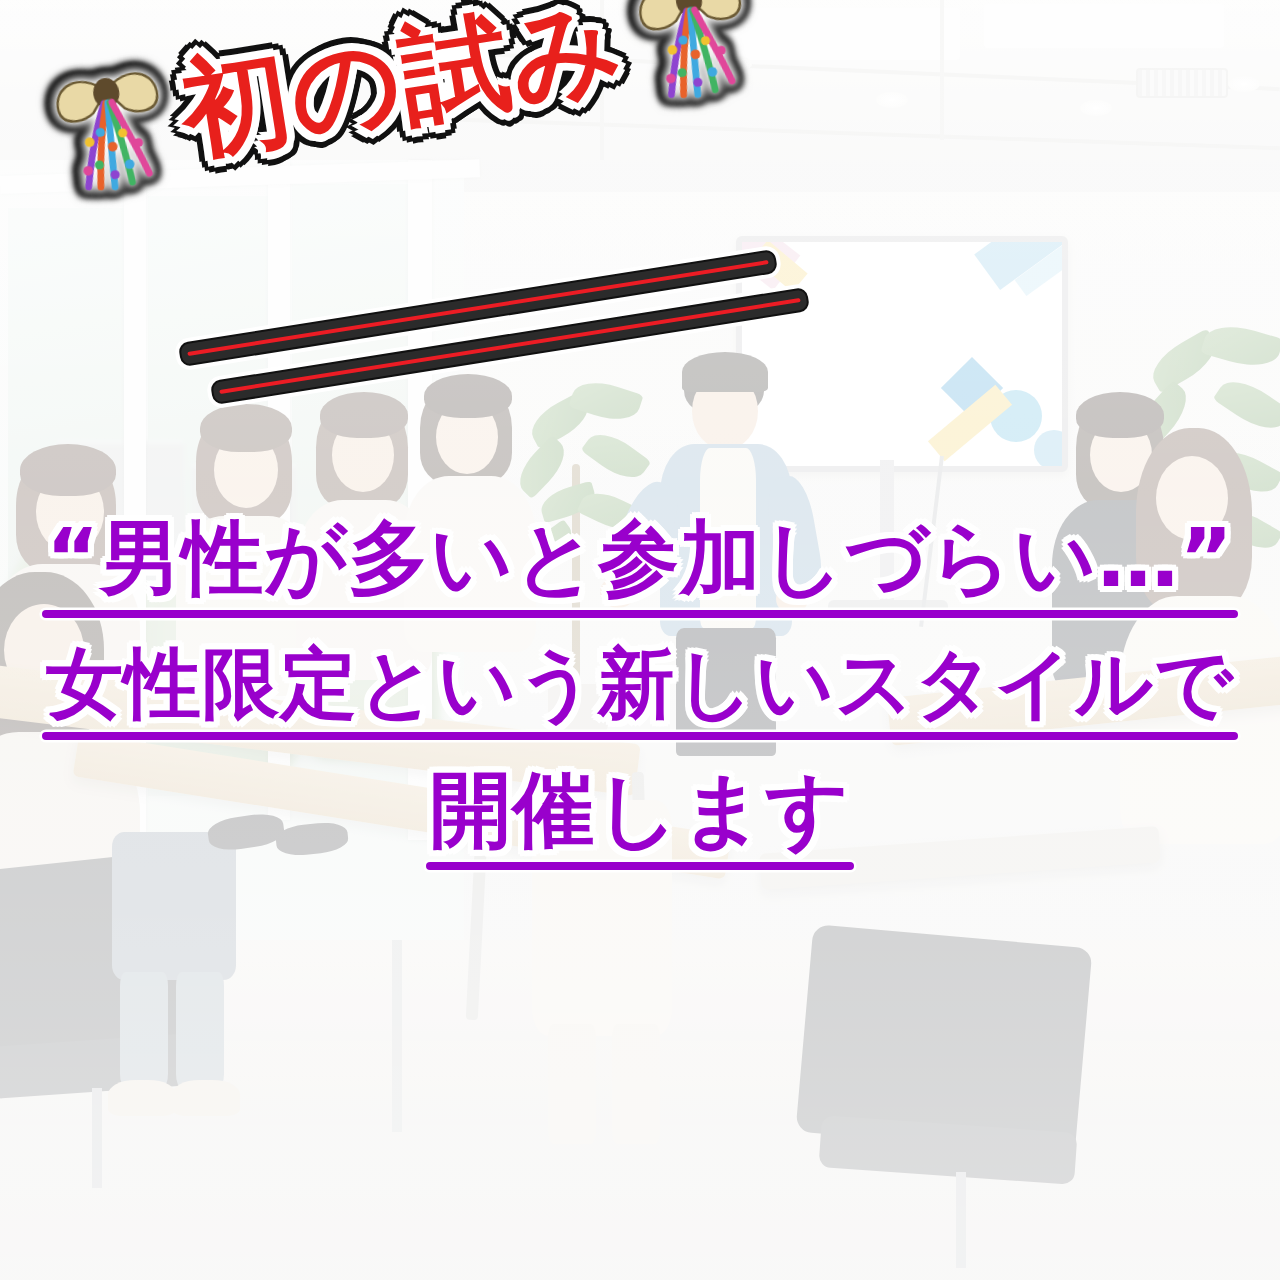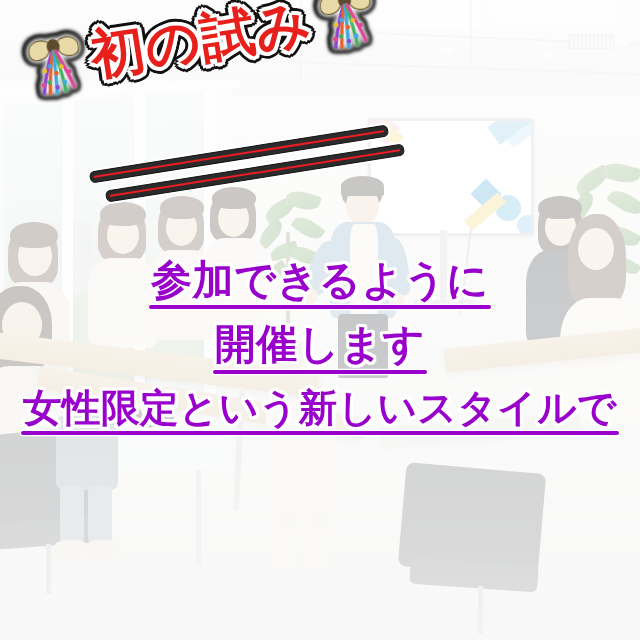--- a/index.html
+++ b/index.html
@@ -444,32 +444,32 @@
         <circle cx="28" cy="58" r="2.3" fill="#8e44d0"></circle>
         <circle cx="35" cy="38" r="2.3" fill="#f2c230"></circle>
         <circle cx="36" cy="54" r="2.4" fill="#3fa9e0"></circle>
         <circle cx="42" cy="44" r="2.3" fill="#e0479a"></circle>
       </svg>
     </span>
   </div>
 
   <div class="copy">
 
-
-
-    <div class="line size-l3">
-      <span class="line-text">参加できるように</span>
+    <div class="line size-l1">
+      <span class="line-text" style="font-size: 40.5px;">“男性が多いと参加しづらい…”</span>
+      <span class="underline"></span>
+    </div>
+
+
+
+    <div class="line size-l4">
+      <span class="line-text" style="font-size: 38.5px;">女性限定という新しいスタイルで</span>
       <span class="underline"></span>
     </div>
 
     <div class="line size-l5">
       <span class="line-text">開催します</span>
       <span class="underline"></span>
     </div>
 
-    <div class="line size-l4">
-      <span class="line-text" style="font-size: 38.5px;">女性限定という新しいスタイルで</span>
-      <span class="underline"></span>
-    </div>
-
   </div>
 
 </div>
 
 </body></html>

